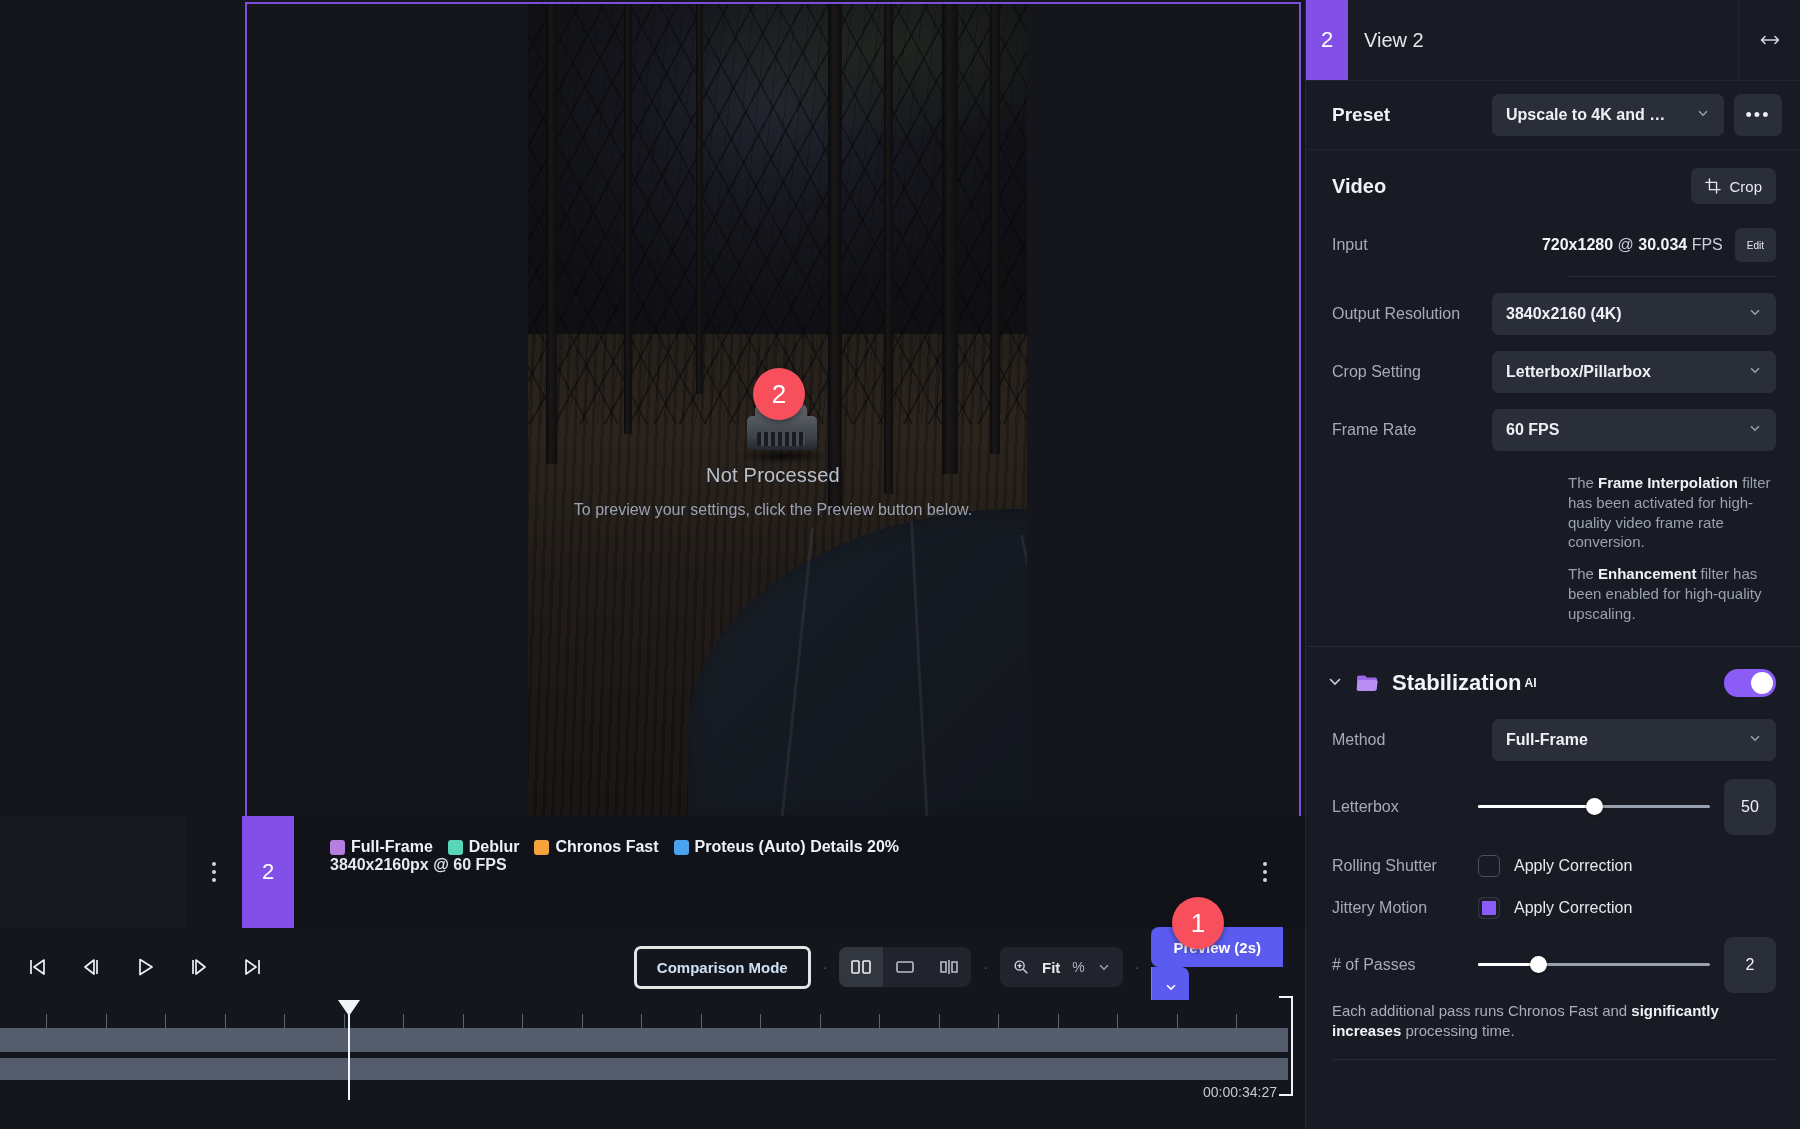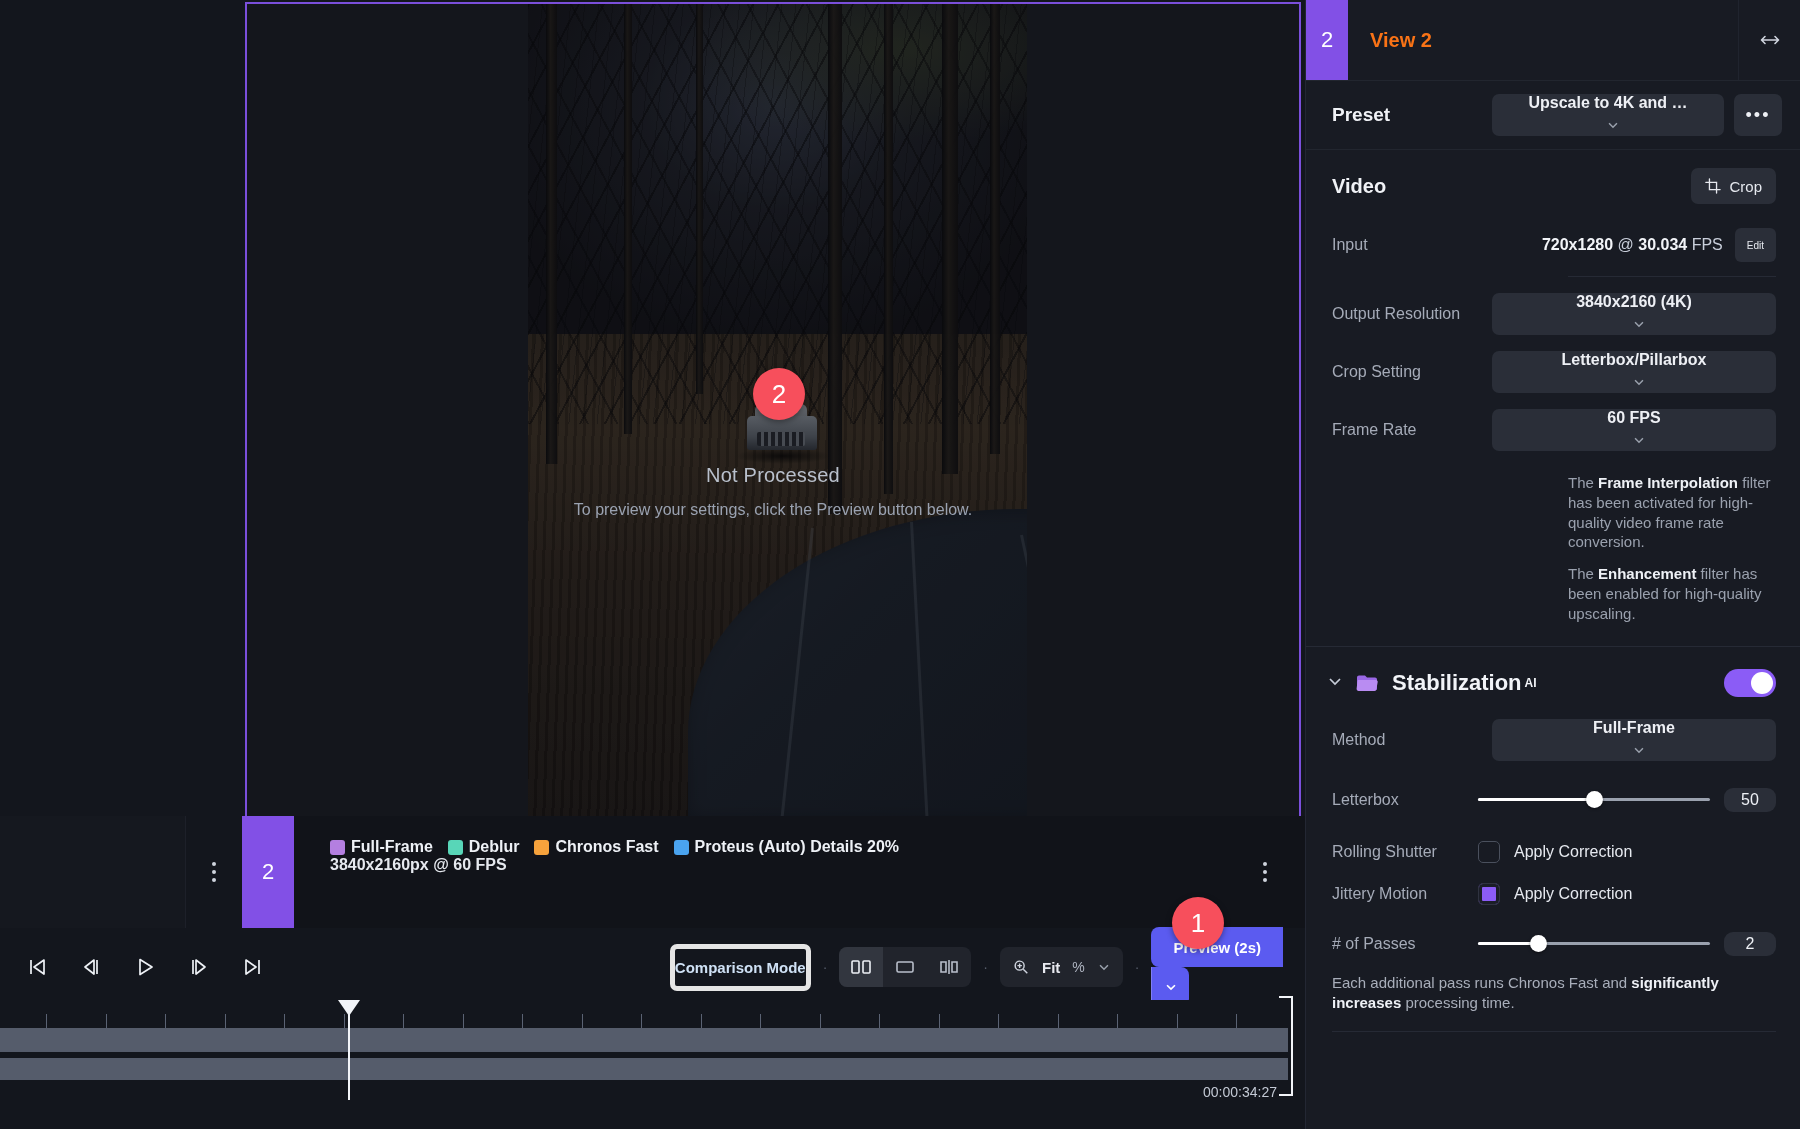--- a/index.html
+++ b/index.html
@@ -152,22 +152,22 @@
     position:absolute; left:0; top:934px; width:1305px; height:66px;
     display:flex; align-items:center; background:#13161d;
   }
   .tbtn {
     width: 54px; height:44px; display:flex; align-items:center; justify-content:center;
     cursor:pointer;
   }
   .tbtn svg { display:block; }
   .ctrl-right { margin-left:auto; display:flex; align-items:center; gap:12px; padding-right: 22px; }
   .cmp-btn {
-    border:5px solid #e5e5e5; border-radius:7px; background:transparent;
-    color:#cfe1f5; font-size:15px; font-weight:700; padding:10px 0; cursor:pointer;
+    border:3px solid #e5e5e5; border-radius:7px; background:transparent;
+    color:#cfe1f5; font-size:15px; font-weight:700; padding:10px 20px; cursor:pointer;
   }
   .dot-sep { color:#555c69; font-size:14px; }
   .seg {
     display:flex; background:#21242c; border-radius:8px; overflow:hidden;
   }
   .seg div {
     width:44px; height:40px; display:flex; align-items:center; justify-content:center; cursor:pointer;
   }
   .seg div.active { background:#32363f; }
   .zoom-box {
@@ -205,28 +205,28 @@
     font-family:"Liberation Sans", sans-serif;
   }
 
   
   .right { width: 495px; height:1129px; background:#181b23; border-left:1px solid #232733; flex:0 0 495px; position:relative; }
   .rp-header { height:80px; display:flex; align-items:center; background:#181b23; position:relative; }
   .rp-num {
     width:42px; height:80px; background:#8250e6; color:#fff; font-size:22px;
     display:flex; align-items:center; justify-content:center;
   }
-  .rp-title { margin-left:22px; font-size:20px; font-weight:700; color:#f97316; }
+  .rp-title { margin-left:16px; font-size:20px; font-weight:400; color:#e5e5e5; }
   .rp-expand { position:absolute; right:0; top:0; width:62px; height:80px; display:flex; align-items:center; justify-content:center; cursor:pointer; border-left:1px solid #20242e; }
   .preset-row { height:70px; padding: 0 18px 0 26px; border-top:1px solid #22262f; border-bottom:1px solid #22262f; display:flex; align-items:center; }
   .preset-label { font-size:19px; font-weight:700; color:#f0f2f6; }
   .select {
     background:#2a2e38; border-radius:7px; height:42px; display:flex; align-items:center;
-    justify-content:space-between; padding: 0 14px; cursor:pointer; color:#eef0f5;
-    font-size:16px; font-weight:700;flex-direction:column;
+    justify-content:space-between; padding: 12px 14px; cursor:pointer; color:#eef0f5;
+    font-size:16px; font-weight:700;
   }
   .select .caret { color:#9aa1ad; margin-left:10px; }
   .preset-select { width:232px; margin-left:auto; }
   .ellipsis-btn {
     width:48px; height:42px; background:#2a2e38; border-radius:7px; margin-left:10px;
     display:flex; align-items:center; justify-content:center; cursor:pointer; color:#eef0f5;
     letter-spacing:2px; font-size:18px;
   }
 
   .sec-pad { padding: 0 24px 0 26px; }
@@ -265,21 +265,21 @@
   }
   .toggle i { position:absolute; right:3px; top:3px; width:22px; height:22px; border-radius:50%; background:#fff; }
 
   .slider-row { display:flex; align-items:center; margin-top:18px; }
   .slider-row .row-label { width:146px; flex:0 0 146px; }
   .slider { flex:1; height:42px; display:flex; align-items:center; position:relative; margin-right:14px; }
   .track { position:absolute; left:0; right:0; height:3px; background:#9aa1ae; border-radius:2px; }
   .track .fill { position:absolute; left:0; top:0; height:3px; background:#fff; border-radius:2px; }
   .knob { position:absolute; width:17px; height:17px; border-radius:50%; background:#fff; box-shadow:0 1px 3px rgba(0,0,0,.5); }
   .num-box {
-    width:52px; height:24px; background:#2a2e38; border-radius:9px; display:flex;
+    width:52px; height:56px; background:#2a2e38; border-radius:9px; display:flex;
     align-items:center; justify-content:center; font-size:16px; color:#eef1f6;
   }
   .check-row { display:flex; align-items:center; margin-top:20px; }
   .check-row .row-label { width:146px; flex:0 0 146px; }
   .cbox { width:22px; height:22px; border-radius:5px; border:1.5px solid #4a505d; background:transparent; cursor:pointer; }
   .cbox.on { background:#8b5cf6; border-color:#2f3340; box-shadow: inset 0 0 0 3px #1b1e27; }
   .check-label { margin-left:14px; font-size:16px; color:#e6e9ef; }
   .hint { margin-top:8px; font-size:15px; line-height:1.35; color:#a8aeba; }
   .hint b { color:#eef1f6; font-weight:700; }
   .hint-div { height:1px; background:#262a35; margin-top:18px; }

